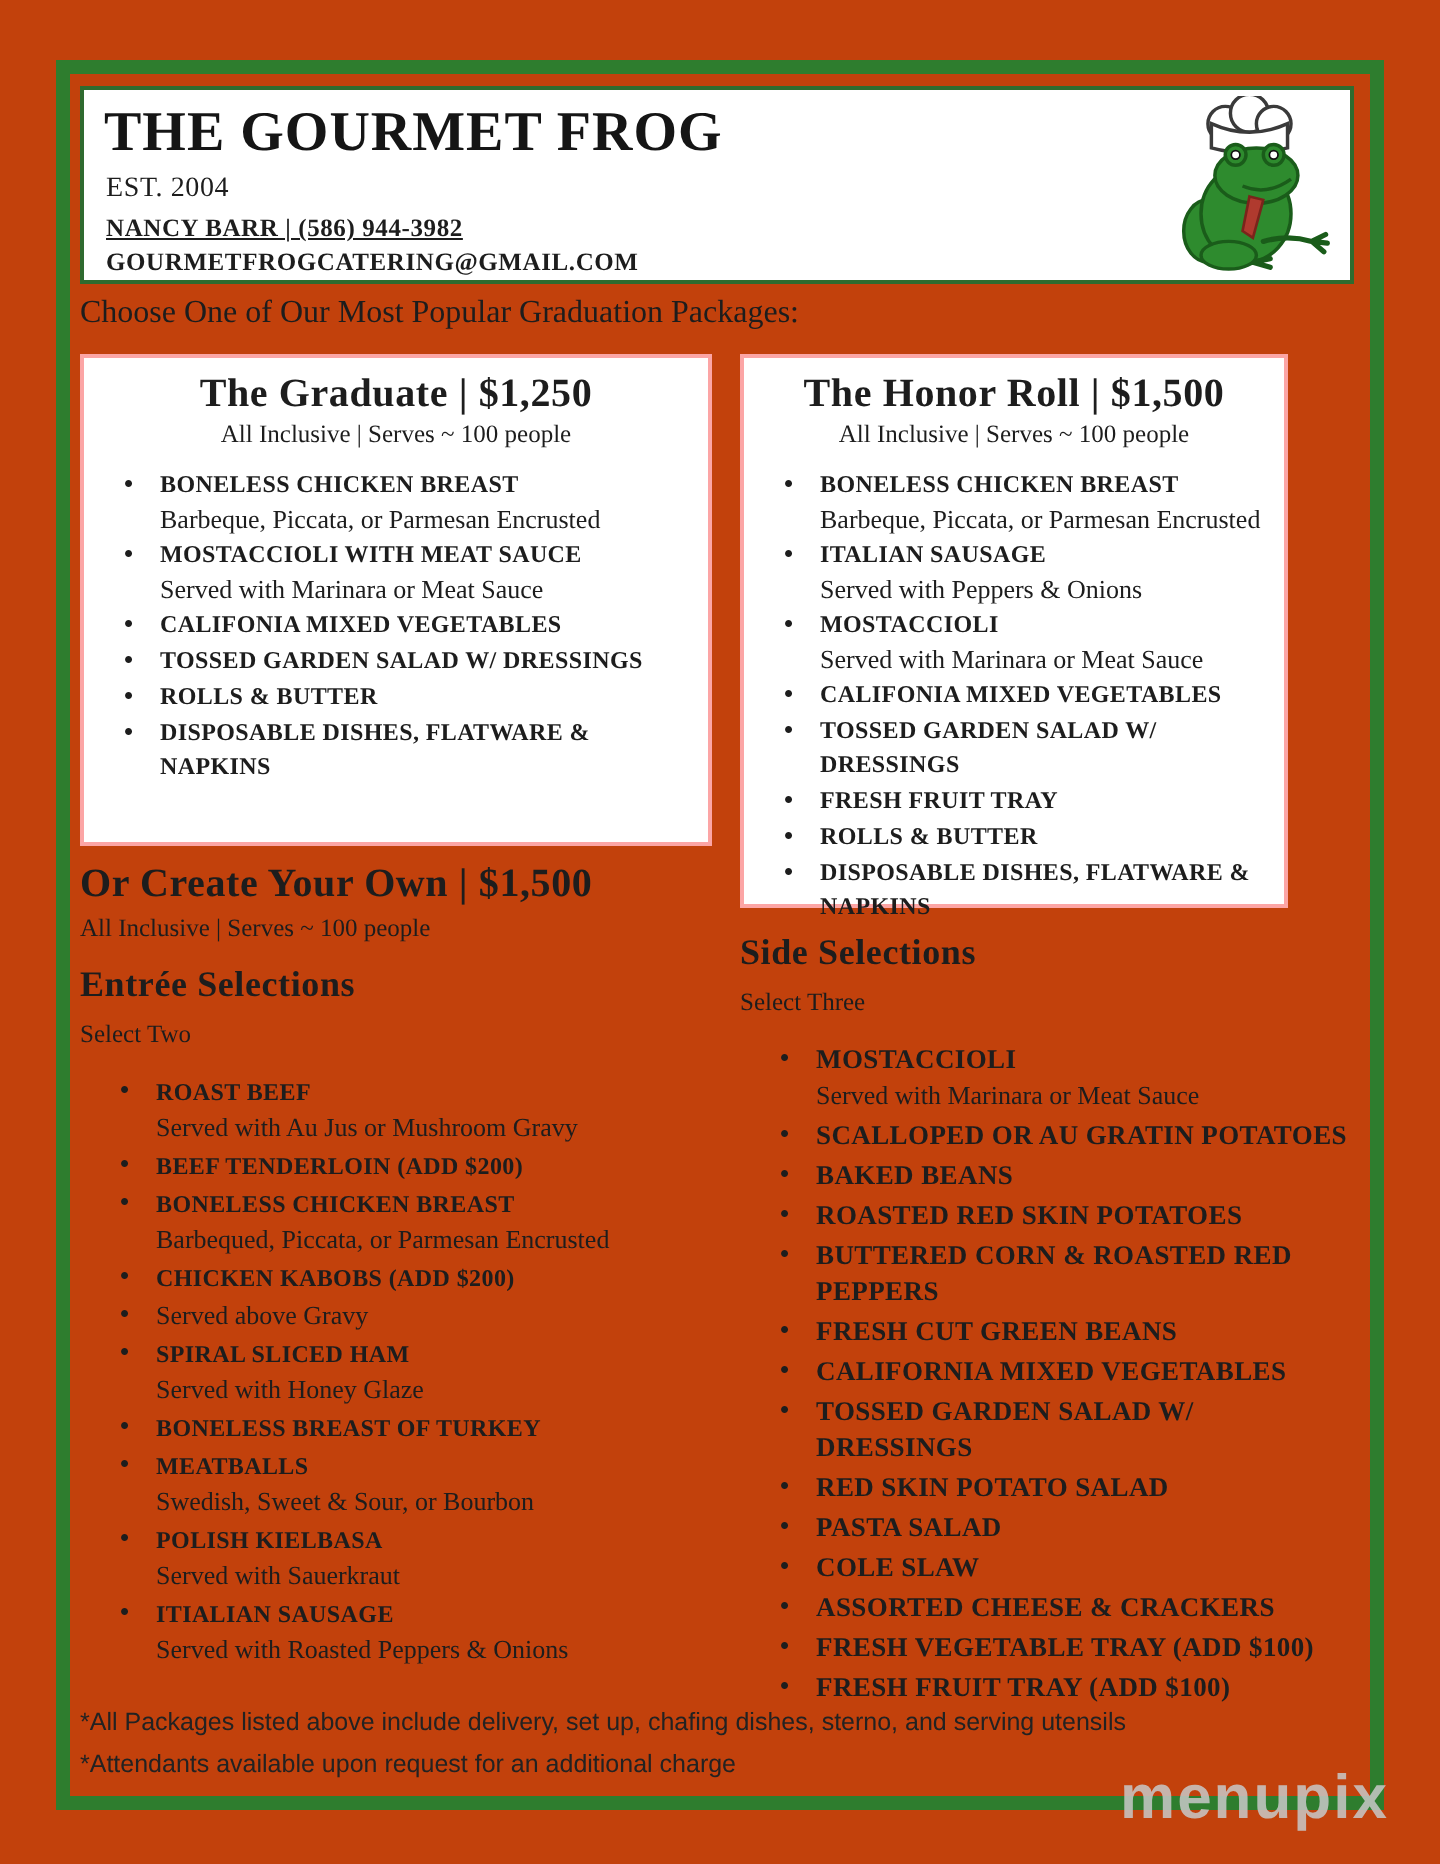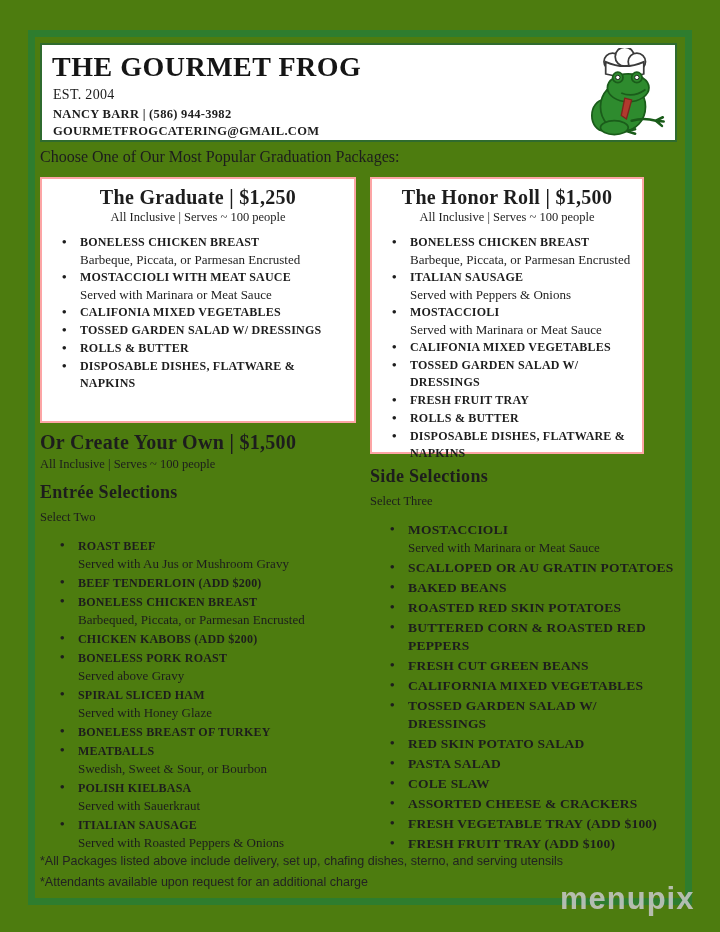--- a/index.html
+++ b/index.html
@@ -1,27 +1,27 @@
 <!DOCTYPE html>
 <html><head>
 <meta charset="utf-8">
 <style>
   html,body{margin:0;padding:0;background:#ffffff;}
-  #page{position:relative;width:720px;height:932px;background:#4d7c0f;overflow:hidden;
+  #page{position:relative;width:720px;height:932px;background:#c2410c;overflow:hidden;
         font-family:"Liberation Serif", serif;color:#1d1d1d;}
   
   .frame{position:absolute;left:28px;top:30px;width:664px;height:875px;
          border:7px solid #2e7d2e;box-sizing:border-box;z-index:1;}
   
   .header-box{position:absolute;left:40px;top:43px;width:637px;height:99px;
               border:2px solid #2f6b2f;box-sizing:border-box;z-index:2;background:#fff;}
   .title{position:absolute;left:10px;top:6px;font-size:28px;font-weight:bold;
          letter-spacing:0.5px;color:#151515;}
   .est{position:absolute;left:11px;top:42px;font-size:14px;letter-spacing:0.3px;}
-  .contact1{position:absolute;left:11px;top:62px;font-size:12.5px;font-weight:bold;letter-spacing:0.3px;}
+  .contact1{position:absolute;left:11px;top:62px;font-size:12.5px;font-weight:bold;letter-spacing:0.3px;text-decoration:underline;}
   .contact2{position:absolute;left:11px;top:79px;font-size:12.5px;font-weight:bold;letter-spacing:0.3px;}
   .logo{position:absolute;right:8px;top:3px;width:88px;height:90px;}
   
   .intro{position:absolute;left:40px;top:148px;font-size:16px;z-index:2;}
   
   .pkg{position:absolute;border:2px solid #fca5a5;box-sizing:border-box;background:#fff;z-index:2;}
   .pkg1{left:40px;top:177px;width:316px;height:246px;}
   .pkg2{left:370px;top:177px;width:274px;height:277px;}
   .pkg-title{text-align:center;font-size:20px;font-weight:bold;margin-top:7px;letter-spacing:0.3px;}
   .pkg-sub{text-align:center;font-size:12.5px;margin-top:1px;}
@@ -201,21 +201,20 @@
           <div class="nm">BONELESS CHICKEN BREAST</div>
           <div class="ds">Barbequed, Piccata, or Parmesan Encrusted</div>
         </div>
 
         <div class="mi">
           <div class="nm">CHICKEN KABOBS (ADD $200)</div>
 
         </div>
 
         <div class="mi">
-          <div class="nm">BONELESS PORK ROAST</div>
           <div class="ds">Served above Gravy</div>
         </div>
 
         <div class="mi">
           <div class="nm">SPIRAL SLICED HAM</div>
           <div class="ds">Served with Honey Glaze</div>
         </div>
 
         <div class="mi">
           <div class="nm">BONELESS BREAST OF TURKEY</div>

